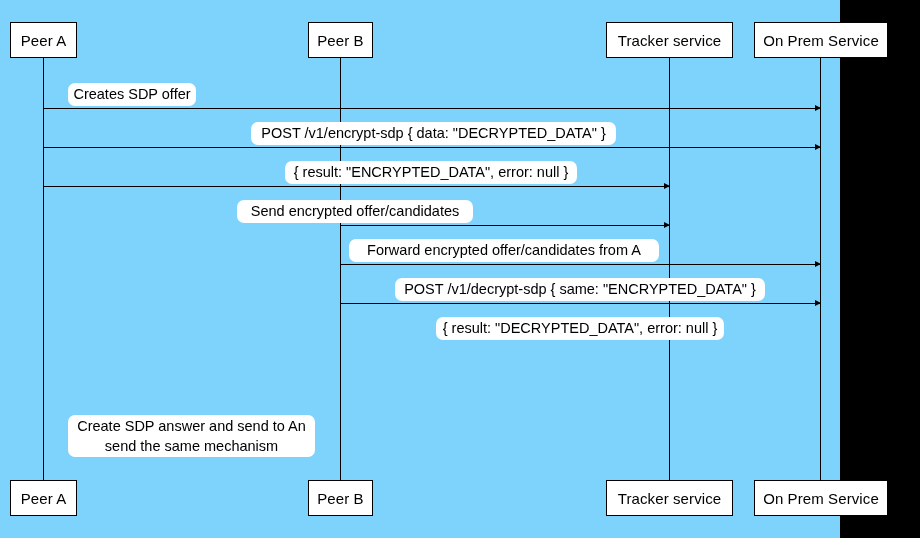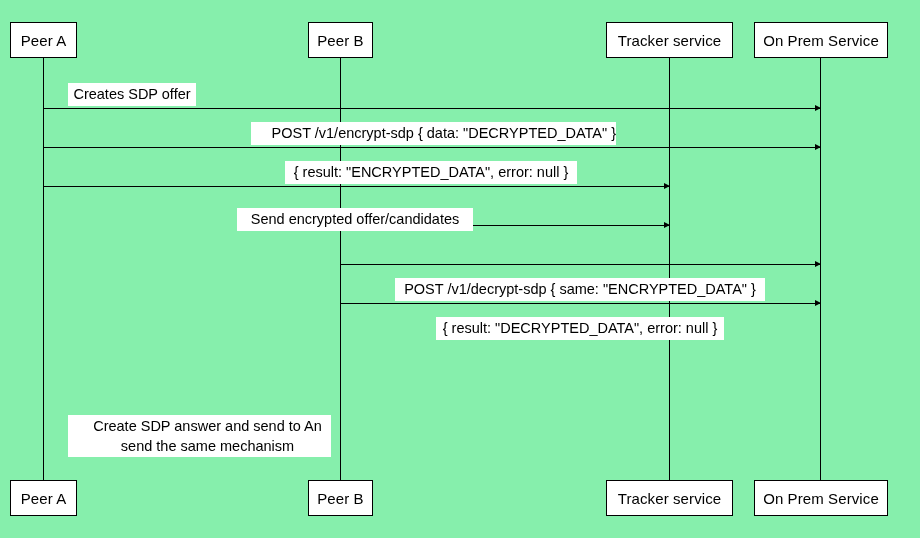--- a/index.html
+++ b/index.html
@@ -12,23 +12,23 @@
     height: 538px;
     position: relative;
     overflow: hidden;
     font-family: "Liberation Sans", sans-serif;
     -webkit-font-smoothing: antialiased;
   }
 
   #diagram {
     position: absolute;
     left: 0; top: 0;
-    width: 920px;
+    width: 840px;
     height: 538px;
-    background: #86efac;
+    background: #7dd3fc;
   }
 
   
   .participant {
     position: absolute;
     background: #ffffff;
     color: #000000;
     border: 1px solid #000000;
     box-sizing: border-box;
     display: flex;
@@ -52,20 +52,21 @@
   
   .msg-label {
     position: absolute;
     background: #ffffff;
     color: #000000;
     font-size: 14.5px;
     line-height: 21px;
     white-space: nowrap;
     padding: 1px 0 1px 0;
     text-align: center;
+    border-radius: 7px;
   }
   .msg-label.two-line {
     white-space: normal;
     line-height: 20px;
   }
 
   
   .msg-arrow {
     position: absolute;
     height: 1px;
@@ -109,33 +110,34 @@
   <div class="participant" style="left:606px; top:22px; width:127px; height:36px;">
     <span>Tracker service</span>
   </div>
 
   <div class="participant" style="left:754px; top:22px; width:134px; height:36px;">
     <span>On Prem Service</span>
   </div>
 
   <div class="msg-label" style="left:68px; top:83px; width:128px;">Creates SDP offer</div>
 
-  <div class="msg-label" style="left:251px; top:122px; width:365px;text-align:right;">POST /v1/encrypt-sdp { data: "DECRYPTED_DATA" }</div>
+  <div class="msg-label" style="left:251px; top:122px; width:365px;">POST /v1/encrypt-sdp { data: "DECRYPTED_DATA" }</div>
 
   <div class="msg-label" style="left:285px; top:161px; width:292px;">{ result: "ENCRYPTED_DATA", error: null }</div>
 
-  <div class="msg-label" style="left:237px; top:200px; width:236px;margin-top:8px;">Send encrypted offer/candidates</div>
+  <div class="msg-label" style="left:237px; top:200px; width:236px;">Send encrypted offer/candidates</div>
 
+  <div class="msg-label" style="left:349px; top:239px; width:310px;">Forward encrypted offer/candidates from A</div>
 
   <div class="msg-label" style="left:395px; top:278px; width:370px;">POST /v1/decrypt-sdp { same: "ENCRYPTED_DATA" }</div>
 
   <div class="msg-label" style="left:436px; top:317px; width:288px;">{ result: "DECRYPTED_DATA", error: null }</div>
 
 
-  <div class="msg-label two-line" style="left:68px; top:415px; width:247px;padding-left:16px;">
+  <div class="msg-label two-line" style="left:68px; top:415px; width:247px;">
     <span>Create SDP answer and send to An</span><br>
     <span>send the same mechanism</span>
   </div>
 
   <div class="participant" style="left:10px; top:480px; width:67px; height:36px;">
     <span>Peer A</span>
   </div>
 
   <div class="participant" style="left:308px; top:480px; width:65px; height:36px;">
     <span>Peer B</span>

